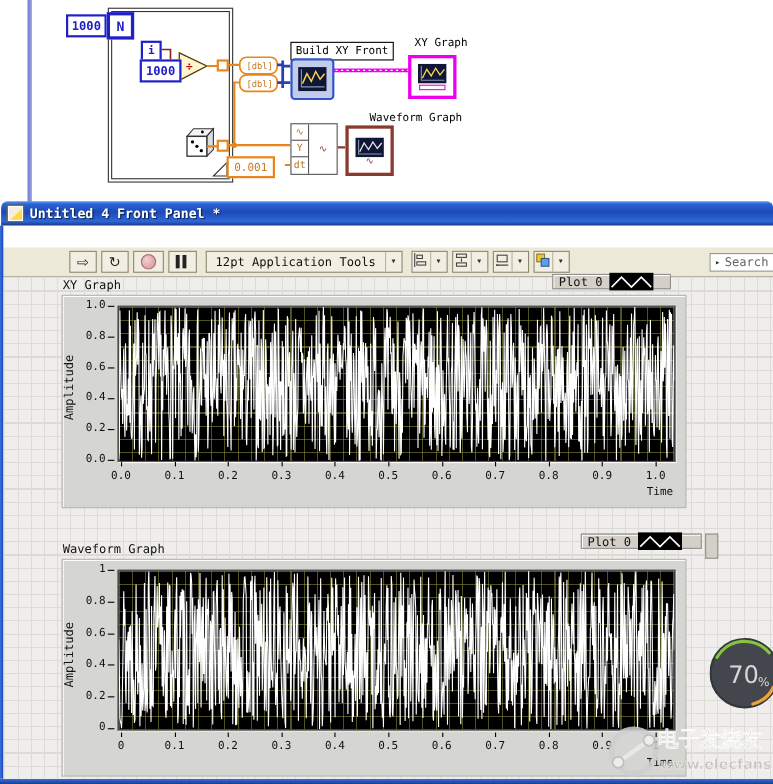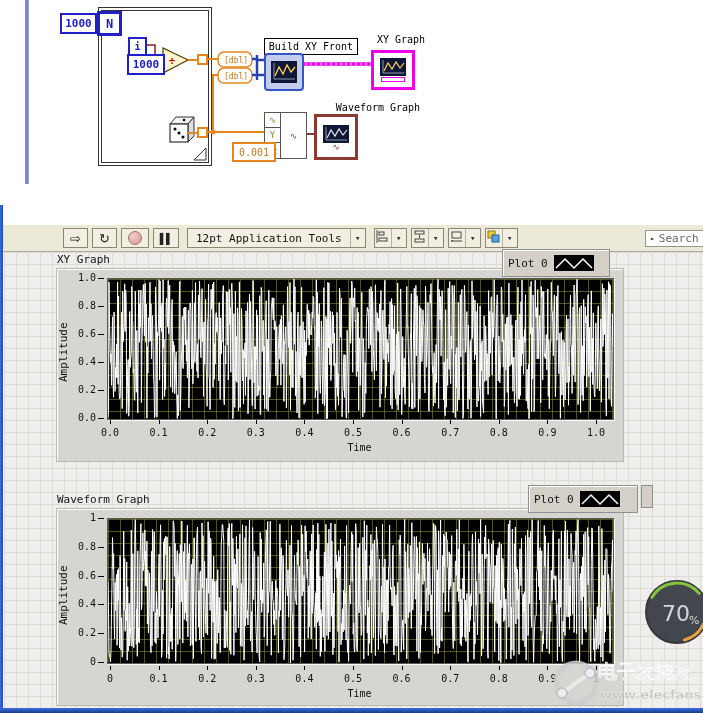--- a/index.html
+++ b/index.html
@@ -47,35 +47,35 @@
   .search-box{margin-left:auto;margin-right:-14px;width:72px;height:17px;border:1px solid #8f9b85;background:#fff;
     display:flex;align-items:center;gap:4px;padding-left:4px;font-size:11px;color:#666;box-sizing:border-box;}
   .left-border{left:0;top:205px;width:3px;height:503px;background:linear-gradient(90deg,#3a6fe0,#1c4ab6);}
   .bottom-strip{left:0;top:708px;width:703px;height:5px;background:linear-gradient(180deg,#3a6fe0,#16398c);}
   
   .panel{left:4px;top:252px;width:699px;height:456px;background-color:#efeeec;
     background-image:repeating-linear-gradient(to right,#dcdbd6 0 1px,transparent 1px 12px),
                      repeating-linear-gradient(to bottom,#dcdbd6 0 1px,transparent 1px 12px);}
   .widget-bg{background:#d5d5d2;border:1px solid #b8b8b4;box-shadow:1px 1px 0 #fdfdfd inset;}
   .graph-label{font-size:11px;color:#111;white-space:nowrap;}
-  .legend{height:28px;background:#d4d0c8;border:1px solid #8f8f8f;box-shadow:1px 1px 0 #fff inset;
+  .legend{height:14px;background:#d4d0c8;border:1px solid #8f8f8f;box-shadow:1px 1px 0 #fff inset;
     display:flex;align-items:center;gap:6px;padding:0 5px;box-sizing:border-box;font-size:11px;color:#111;}
   .swatch{width:40px;height:16px;background:#000;display:block;}
   .amp-label{writing-mode:vertical-rl;transform:rotate(180deg);font-size:11px;color:#111;
     display:flex;align-items:center;justify-content:center;}
   .plot{background-color:#000;border:1px solid #5a5a5a;box-shadow:1px 1px 0 #fbfbfb;
     background-image:repeating-linear-gradient(to right,rgba(150,150,60,.55) 0 1px,transparent 1px 12px),
                      repeating-linear-gradient(to bottom,rgba(150,150,60,.55) 0 1px,transparent 1px 12px);}
   .ylab-wrap{width:42px;}
   .ylab{position:absolute;right:8px;font-size:10px;color:#111;white-space:nowrap;}
   .ytick{position:absolute;right:0;width:6px;height:1px;background:#000;}
   .xlab-wrap{height:22px;}
   .xlab{position:absolute;top:7px;transform:translateX(-50%);font-size:10px;color:#111;white-space:nowrap;}
   .xtick{position:absolute;top:0;width:1px;height:4px;background:#000;}
-  .time-label{width:505px;text-align:center;font-size:10px;color:#111;}
+  .time-label{width:505px;text-align:right;font-size:10px;color:#111;}
   
   .wm{pointer-events:none;}
 </style>
 </head>
 <body>
 
 <div id="stage">
 
   <div class="abs vline-blue"></div>
   <div class="abs vline-gray"></div>
@@ -159,22 +159,26 @@
   </div>
 
   <div class="abs bw-node">
     <div class="bw-left">
       <span class="bw-cell">∿</span>
       <span class="bw-cell">Y</span>
       <span class="bw-cell">dt</span>
     </div>
     <div class="bw-right">∿</div>
   </div>
-  <div class="abs bd-box" style="left:232px;top:142px;width:40px;height:16px;border:2px solid #e8861c;color:#c87820;font-weight:normal;font-size:10px;">0.001</div>
-
+  <div class="abs bd-box" style="left:206px;top:142px;width:40px;height:16px;border:2px solid #e8861c;color:#c87820;font-weight:normal;font-size:10px;">0.001</div>
+
+  <div class="abs titlebar">
+    <div class="win-ico"></div>
+    <span class="title-text">Untitled 4 Front Panel *</span>
+  </div>
 
 
   <div class="abs toolbar">
     <button class="tb-btn">⇨</button>
     <button class="tb-btn">↻</button>
     <button class="tb-btn">
         <span class="abort-dot"></span>
       </button>
     <button class="tb-btn">
         <span class="pause-glyph">▌▌</span>

